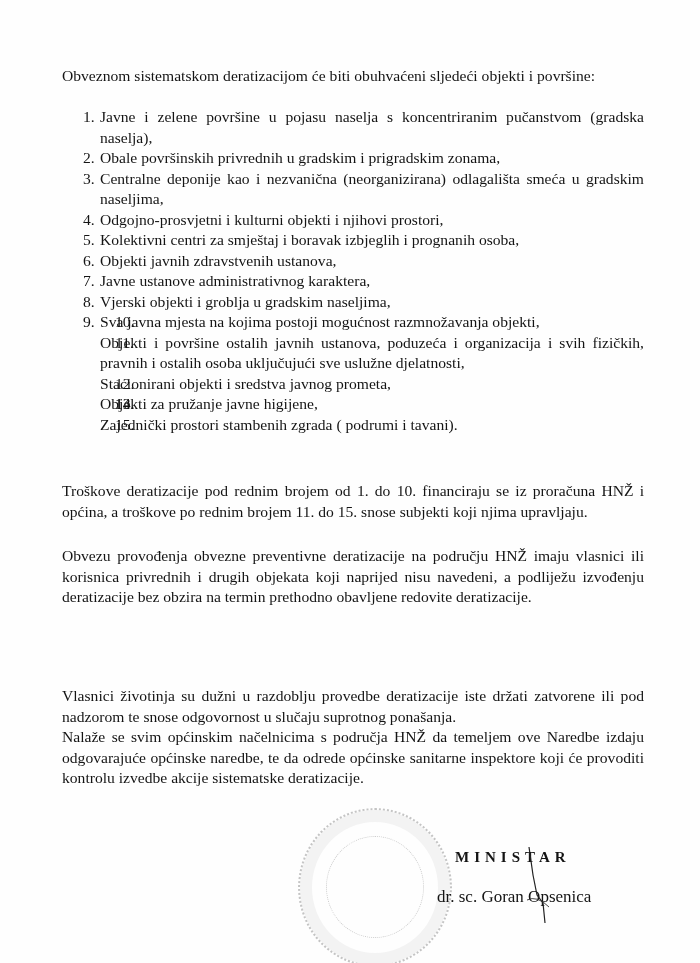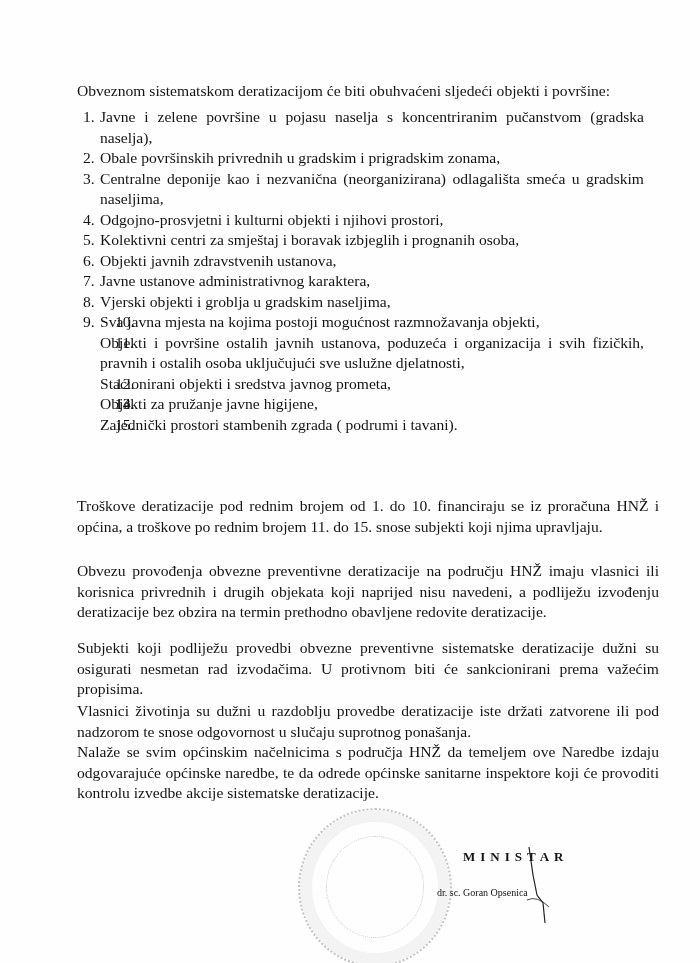--- a/index.html
+++ b/index.html
@@ -20,21 +20,21 @@
       position: absolute;
       left: 0; top: 0;
       width: 700px; height: 963px;
       background: #fefefe;
     }
     .para {
       position: absolute;
       left: 62px;
       width: 582px;
       line-height: 20.5px;
-      margin: 15px;
+      margin: 0;
       text-align: justify;
     }
     .intro {
       top: 66px;
       text-align: left;
     }
     .list {
       position: absolute;
       left: 83px;
       top: 107px;
@@ -81,28 +81,27 @@
       width: 96px; height: 100px;
       border-radius: 50%;
       border: 1px dotted rgba(90,90,90,0.3);
     }
     .signature-title {
       position: absolute;
       left: 455px;
       top: 849px;
       font-weight: bold;
       letter-spacing: 5px;
-      font-size: 13px;
-      margin-left: 8px;
+      font-size: 15px;
     }
     .signature-name {
       position: absolute;
       left: 437px;
       top: 887px;
-      font-size: 10px;
+      font-size: 17px;
     }
     .sign-stroke {
       position: absolute;
       left: 525px;
       top: 845px;
       width: 30px;
       height: 80px;
       pointer-events: none;
     }
   </style>
@@ -126,21 +125,20 @@
       <li class="two-digit"><span class="num">10.</span><span>Sva javna mjesta na kojima postoji mogućnost razmnožavanja objekti,</span></li>
       <li class="two-digit"><span class="num">11.</span><span>Objekti i površine ostalih javnih ustanova,  poduzeća i organizacija i svih fizičkih, pravnih i ostalih osoba uključujući sve uslužne djelatnosti,</span></li>
       <li class="two-digit"><span class="num">12.</span><span>Stacionirani objekti i sredstva javnog prometa,</span></li>
       <li class="two-digit"><span class="num">13.</span></li>
       <li class="two-digit"><span class="num">14.</span><span>Objekti za pružanje javne higijene,</span></li>
       <li class="two-digit"><span class="num">15.</span><span>Zajednički prostori stambenih zgrada ( podrumi i tavani).</span></li>
     </ul>
 
   <p class="para p-costs">Troškove deratizacije pod rednim brojem od 1. do 10. financiraju se iz proračuna HNŽ i općina, a troškove po rednim brojem 11. do 15. snose subjekti koji njima upravljaju.</p>
   <p class="para p-duty">Obvezu provođenja  obvezne preventivne deratizacije na području HNŽ imaju vlasnici ili korisnica  privrednih i drugih objekata koji naprijed nisu navedeni, a podliježu izvođenju deratizacije bez obzira na termin prethodno obavljene redovite deratizacije.</p>
-  <p class="para p-subjects">Subjekti koji podliježu provedbi obvezne preventivne sistematske deratizacije dužni su osigurati nesmetan rad izvodačima. U protivnom biti će sankcionirani prema važećim propisima.</p>
   <p class="para p-order">Nalaže se svim općinskim načelnicima s područja HNŽ da temeljem ove Naredbe izdaju odgovarajuće općinske naredbe, te da odrede općinske sanitarne inspektore  koji će provoditi kontrolu izvedbe  akcije sistematske deratizacije.</p>
   <p class="para p-owners">Vlasnici životinja su dužni u razdoblju provedbe deratizacije iste držati zatvorene ili pod nadzorom te snose odgovornost u slučaju suprotnog ponašanja.</p>
 
   <div class="seal">
     <div class="seal-inner"></div>
   </div>
 
   <div class="signature-title">MINISTAR</div>
   <div class="signature-name">dr. sc. Goran Opsenica</div>
 

